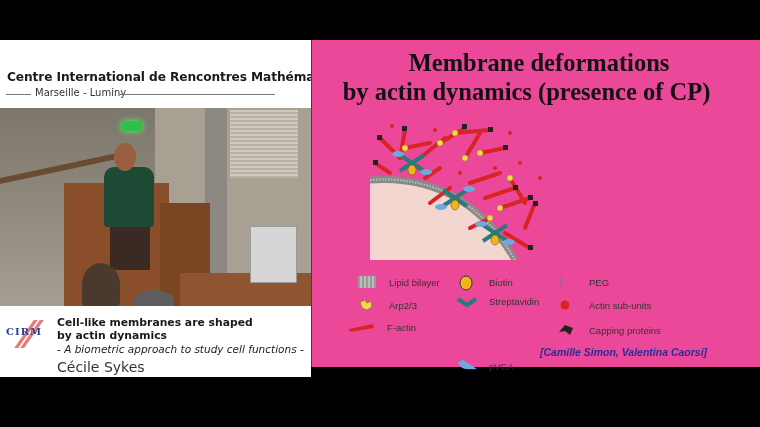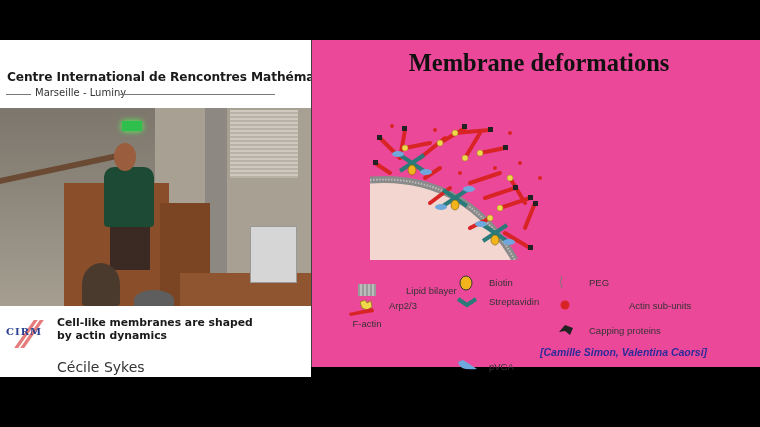--- a/index.html
+++ b/index.html
@@ -88,27 +88,29 @@
     <div class="ftr">
       <div class="cirm">
         <div class="s1"></div>
           <div class="s2"></div>
         <div class="txt">CIRM</div>
       </div>
       <div class="ft-title">
         <div>Cell-like membranes are shaped</div>
         <div>by actin dynamics</div>
       </div>
+      <div class="ft-sub">- A biometric approach to study cell functions -</div>
       <div class="ft-author">Cécile Sykes</div>
     </div>
   </div>
 
   <div class="right">
     <div class="slide-title">
       <span class="l1">Membrane deformations</span>
+      <span class="l2">by actin dynamics (presence of CP)</span>
     </div>
 
     <svg class="diagram" viewBox="0 0 180 142">
 
       <path d="M0,62 Q95,55 145,142 L0,142 Z" fill="#f3d6cf"></path>
       <path d="M0,62 Q95,55 145,142" fill="none" stroke="#8a8a8a" stroke-width="7"></path>
       <path d="M0,62 Q95,55 145,142" fill="none" stroke="#bdbdbd" stroke-width="2" stroke-dasharray="1.5 1.5"></path>
 
       <g stroke="#d82424" stroke-width="4" stroke-linecap="round">
         <line x1="30" y1="40" x2="10" y2="20"></line>
@@ -181,21 +183,21 @@
         <g transform="translate(125,115)">
           <path d="M-12,-8 L0,0 L12,-8 M-12,8 L0,0 L12,8" stroke="#2a7a7a" stroke-width="4" fill="none"></path>
           <ellipse cx="-14" cy="-9" rx="6" ry="3" fill="#6fa8dc"></ellipse>
           <ellipse cx="14" cy="9" rx="6" ry="3" fill="#6fa8dc"></ellipse>
           <ellipse cx="0" cy="7" rx="4" ry="5" fill="#f2b31c" stroke="#7a5a00" stroke-width="0.6"></ellipse>
         </g>
       </g>
     </svg>
 
     <div class="legend">
-      <div class="lg" style="left:0;top:14px;gap:17px;">
+      <div class="lg" style="left:0;top:6px;">
         <span class="ic">
           <svg width="22" height="14">
               <rect x="1" y="1" width="18" height="12" fill="#9a9a9a"></rect>
               <g stroke="#ddd" stroke-width="1">
                 <line x1="4" y1="1" x2="4" y2="13"></line>
                 <line x1="8" y1="1" x2="8" y2="13"></line>
                 <line x1="12" y1="1" x2="12" y2="13"></line>
                 <line x1="16" y1="1" x2="16" y2="13"></line>
               </g>
             </svg>
@@ -228,30 +230,30 @@
         <span>Arp2/3</span>
       </div>
       <div class="lg" style="left:100px;top:25px;">
         <span class="ic">
           <svg width="22" height="14">
               <path d="M1,5 L10,11 L19,5" stroke="#2a7a7a" stroke-width="4" fill="none"></path>
             </svg>
         </span>
         <span>Streptavidin</span>
       </div>
-      <div class="lg" style="left:200px;top:29px;gap:40px;">
+      <div class="lg" style="left:200px;top:29px;">
         <span class="ic">
           <svg width="22" height="14">
               <circle cx="8" cy="7" r="4.5" fill="#d82424"></circle>
             </svg>
         </span>
         <span>Actin sub-units</span>
       </div>
 
-      <div class="lg" style="left:-10px;top:36px;flex-direction:column;">
+      <div class="lg" style="left:-10px;top:51px;">
         <span class="ic" style="width:30px;">
           <svg width="30" height="14">
               <path d="M2,9 L26,4 L27,8 L3,12 Z" fill="#d82424"></path>
             </svg>
         </span>
         <span>F-actin</span>
       </div>
       <div class="lg" style="left:100px;top:54px;margin-top:36px;">
         <span class="ic">
           <svg width="22" height="14">

